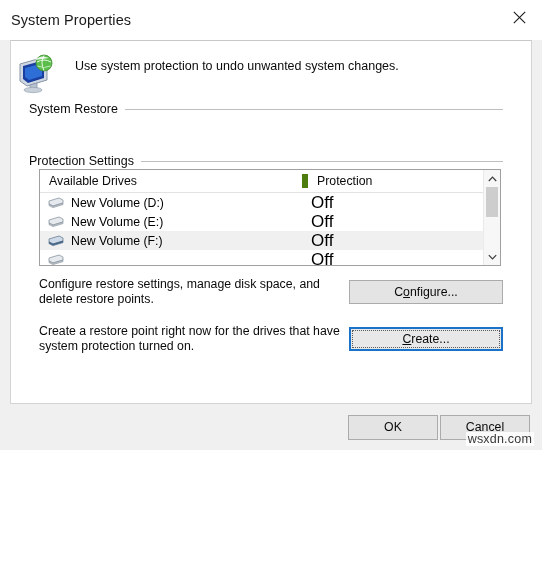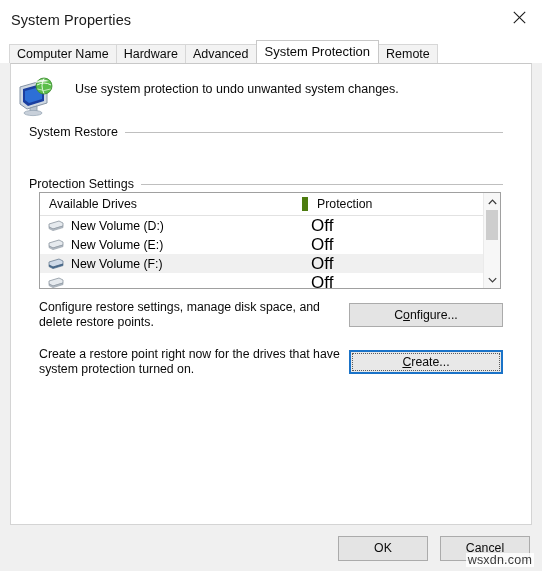--- a/index.html
+++ b/index.html
@@ -12,21 +12,21 @@
     background: #ffffff;
     font-family: "Liberation Sans", sans-serif;
     font-size: 12px;
     color: #000000;
     overflow: hidden;
   }
 
   .window {
     position: relative;
     width: 542px;
-    height: 571px;
+    height: 450px;
     background: #f0f0f0;
     box-sizing: border-box;
     display: flex;
     flex-direction: column;
   }
 
   
   .titlebar {
     height: 40px;
     background: #ffffff;
@@ -280,21 +280,21 @@
   }
 
   
   .footer {
     height: 46px;
     flex: 0 0 auto;
     display: flex;
     align-items: center;
     justify-content: flex-end;
     padding-right: 12px;
-    gap: 12px;
+    gap: 2px;
     background: #f0f0f0;
     position: relative;
   }
   .footer .btn { width: 90px; height: 25px; }
 
   .watermark {
     position: absolute;
     right: 8px;
     bottom: 4px;
     font-size: 12.5px;
@@ -313,27 +313,20 @@
   <div class="titlebar">
     <div class="titlebar-text">System Properties</div>
     <div class="close-button">
       <svg width="13" height="13" viewBox="0 0 13 13">
         <line x1="0.8" y1="0.8" x2="12.2" y2="12.2" stroke="#1a1a1a" stroke-width="1.1"></line>
         <line x1="12.2" y1="0.8" x2="0.8" y2="12.2" stroke="#1a1a1a" stroke-width="1.1"></line>
       </svg>
     </div>
   </div>
 
-  <div class="tabstrip">
-    <div class="tab">Computer Name</div>
-    <div class="tab">Hardware</div>
-    <div class="tab">Advanced</div>
-    <div class="tab selected">System Protection</div>
-    <div class="tab">Remote</div>
-  </div>
 
   <div class="tabpage">
 
     <div class="page-header">
       <div class="sysicon">
         <svg width="44" height="40" viewBox="0 0 44 40">
 
           <path d="M7 10 L28 4 L34 8 L34 26 L14 32 L7 27 Z" fill="#cfd8e2" stroke="#8795a6" stroke-width="1"></path>
           <path d="M10 12 L28 7 L31 10 L31 24 L15 29 L10 25 Z" fill="#1b3fa0"></path>
           <path d="M12 14 L27 10 L29 12 L29 22 L16 26 L12 23 Z" fill="#2d6fd6"></path>

